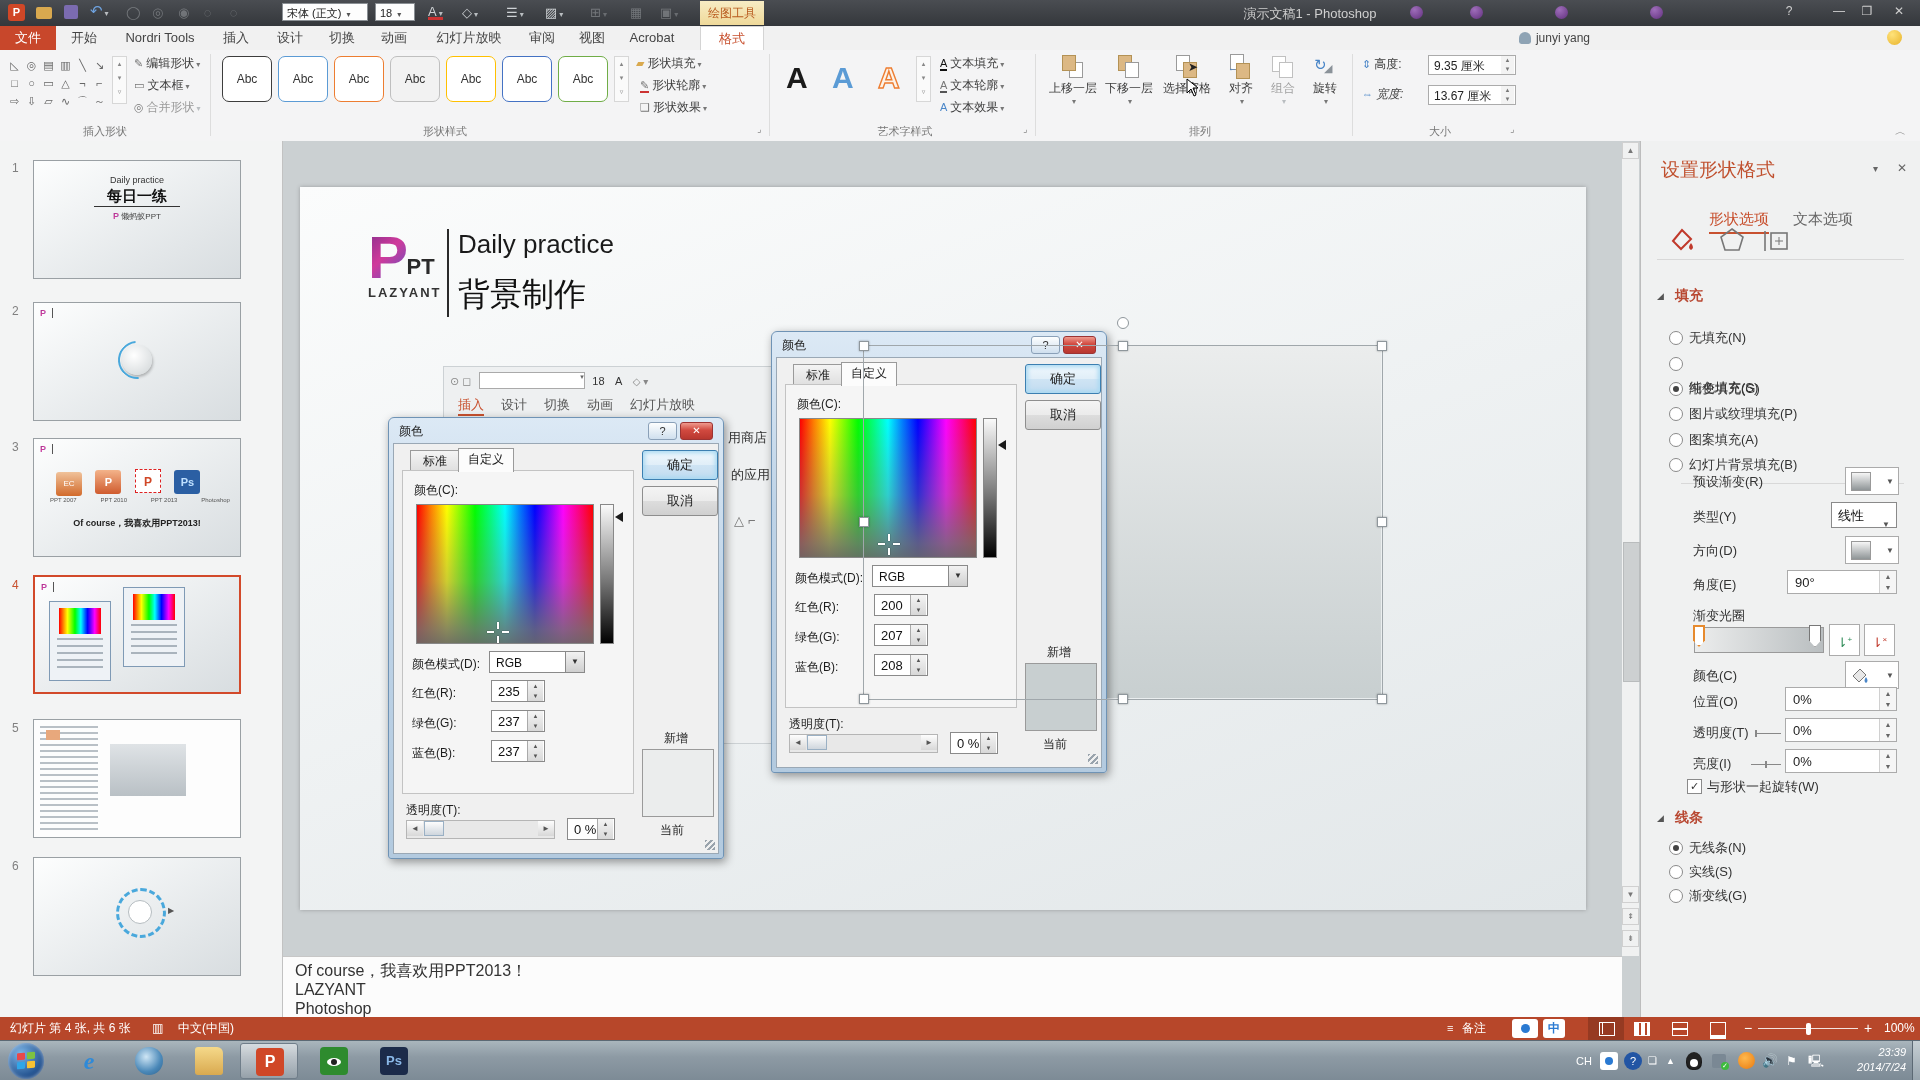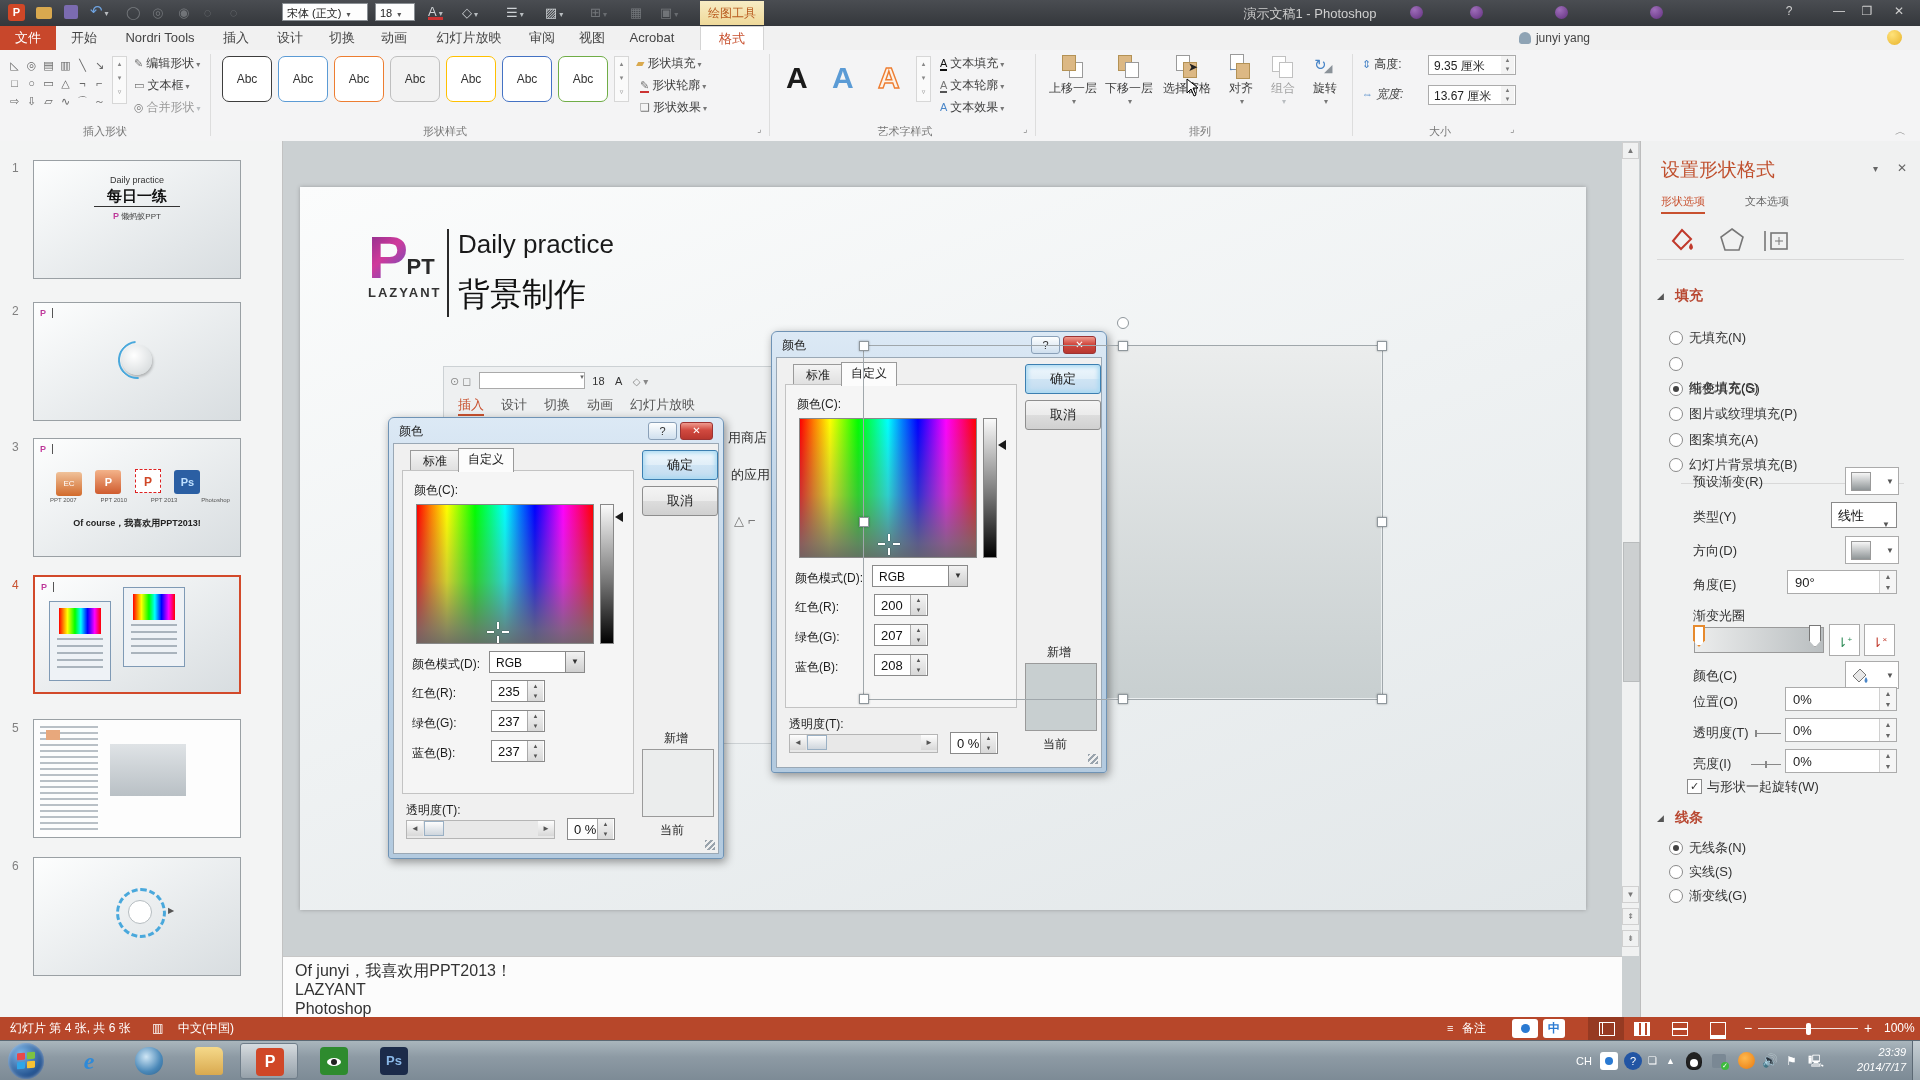--- a/index.html
+++ b/index.html
@@ -102,21 +102,21 @@
     border-left:1px solid #aaa;font-size:6px;color:#555;text-align:center;line-height:10px;}
   .hscroll{position:absolute;height:17px;background:#e8e8e8;border:1px solid #b5b5b5;}
   .hs-btn{position:absolute;top:0;width:16px;height:15px;background:linear-gradient(#fdfdfd,#d8d8d8);font-size:8px;color:#555;text-align:center;line-height:15px;}
   .hs-thumb{position:absolute;top:0;width:20px;height:15px;background:linear-gradient(#fdfdfd,#cfd6dd);border:1px solid #9ab0c4;box-sizing:border-box;}
   .swatch{position:absolute;width:70px;height:66px;border:1px solid #9a9a9a;}
   .grip{position:absolute;right:3px;bottom:3px;width:10px;height:10px;
     background:repeating-linear-gradient(135deg,#9aa4ad 0 2px,transparent 2px 4px);}
   
   #panel{position:absolute;left:1640px;top:141px;width:280px;height:876px;background:#f0f1f1;border-left:1px solid #bdbdbd;box-sizing:border-box;}
   .ptitle{position:absolute;left:20px;top:16px;font-size:19px;color:#c0512f;}
-  .ptab{position:absolute;top:53px;font-size:11px;color:#666;}
+  .ptab{position:absolute;top:69px;font-size:15px;color:#666;margin-left:48px;}
   .ptab.on{color:#c8512f;border-bottom:2px solid #c8512f;padding-bottom:3px;}
   .pdiv{position:absolute;left:16px;right:16px;height:1px;background:#d8d8d8;}
   .psec{position:absolute;font-size:14px;font-weight:bold;color:#b84832;}
   .ptri{position:absolute;font-size:9px;color:#555;}
   .prad{position:absolute;width:12px;height:12px;border:1px solid #8a8a8a;border-radius:50%;background:#fff;}
   .prad.on::after{content:"";position:absolute;left:3px;top:3px;width:6px;height:6px;border-radius:50%;background:#444;}
   .plab{position:absolute;font-size:13px;color:#333;white-space:nowrap;}
   .pspin{position:absolute;height:24px;background:#fff;border:1px solid #ababab;font-size:13px;color:#222;line-height:24px;padding-left:7px;box-sizing:border-box;}
   .pspin .sc{position:absolute;right:0;top:0;width:16px;height:22px;font-size:7px;color:#666;text-align:center;line-height:11px;background:#f5f5f5;border-left:1px solid #d0d0d0;}
   .pdrop{position:absolute;width:52px;height:26px;background:#fff;border:1px solid #ababab;}
@@ -499,21 +499,21 @@
 
   <div id="vscroll">
     <span class="vs-btn" style="top:0;">▲</span>
     <div id="vs-thumb"></div>
     <span class="vs-btn" style="top:744px;">▼</span>
     <span class="vs-btn" style="top:766px;">⇞</span>
     <span class="vs-btn" style="top:788px;">⇟</span>
   </div>
 
   <div id="notes">
-    <div>Of junyi，我喜欢用PPT2013！</div>
+    <div>Of course，我喜欢用PPT2013！</div>
     <div>LAZYANT</div>
     <div>Photoshop</div>
   </div>
 
   <div id="panel">
     <span class="ptitle">设置形状格式</span>
     <span class="abs" style="left:232px;top:22px;font-size:10px;color:#666;">▾</span>
     <span class="abs" style="left:256px;top:20px;font-size:12px;color:#666;">✕</span>
     <span class="ptab on" style="left:20px;">形状选项</span>
     <span class="ptab" style="left:104px;">文本选项</span>
@@ -670,18 +670,18 @@
       </span>
     <span class="tray" style="left:1712px;top:13px;width:14px;height:14px;background:#7a8894;border-radius:2px;">
         <span style="position:absolute;right:-3px;bottom:-2px;width:8px;height:8px;border-radius:50%;background:#3dbb3d;color:#fff;font-size:7px;line-height:8px;text-align:center;">✓</span>
       </span>
     <span class="tray" style="left:1738px;top:11px;width:17px;height:17px;border-radius:50%;background:radial-gradient(circle at 40% 35%,#ffb84d,#e87a10);"></span>
     <span class="tray" style="left:1762px;font-size:13px;">🔊</span>
     <span class="tray" style="left:1786px;font-size:12px;">⚑</span>
     <span class="tray" style="left:1808px;font-size:12px;">🖳</span>
     <div id="clock">
       <div>23:39</div>
-      <div>2014/7/17</div>
+      <div>2014/7/24</div>
     </div>
     <div id="showdesk"></div>
   </div>
 
 </div>
 
 </body></html>

